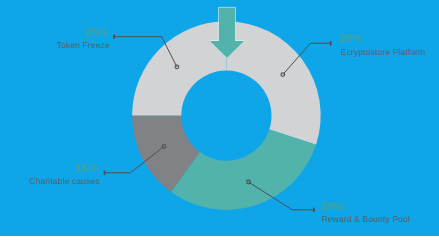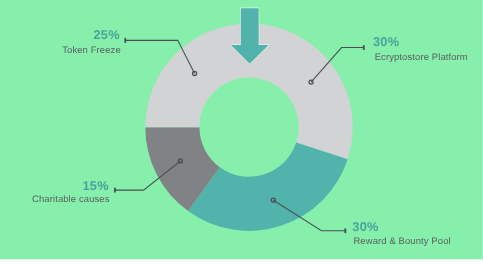--- a/index.html
+++ b/index.html
@@ -5,21 +5,21 @@
   html,body{margin:0;padding:0;background:#ffffff;}
   body{width:439px;height:236px;overflow:hidden;font-family:"Liberation Sans",sans-serif;-webkit-font-smoothing:antialiased;text-rendering:geometricPrecision;}
   #stage{position:relative;width:439px;height:236px;background:#fff;}
   svg.chart{position:absolute;left:0;top:0;width:439px;height:236px;display:block;opacity:0.999;}
   .pct{font-family:"Liberation Sans",sans-serif;font-weight:bold;font-size:11.6px;fill:#46A29B;letter-spacing:0.25px;-webkit-font-smoothing:antialiased;}
   .lbl{font-family:"Liberation Sans",sans-serif;font-weight:normal;font-size:8.6px;fill:#5C5E60;letter-spacing:0.1px;-webkit-font-smoothing:antialiased;}
 </style>
 </head>
 <body>
 
-<div id="stage" style="background: #86efac;">
+<div id="stage" style="background: #0ea5e9;">
   <svg class="chart" viewBox="0 0 439 236">
 
     <g>
       <path fill="#D1D3D4" d="M 226.40 21.30 A 94.3 94.3 0 0 1 316.08 144.74 L 269.29 129.54 A 45.1 45.1 0 0 0 226.40 70.50 Z"></path>
       <path fill="#51B3AB" d="M 316.08 144.74 A 94.3 94.3 0 0 1 170.97 191.89 L 199.89 152.09 A 45.1 45.1 0 0 0 269.29 129.54 Z"></path>
       <path fill="#808285" d="M 170.97 191.89 A 94.3 94.3 0 0 1 132.10 115.60 L 181.30 115.60 A 45.1 45.1 0 0 0 199.89 152.09 Z"></path>
       <path fill="#D1D3D4" d="M 132.10 115.60 A 94.3 94.3 0 0 1 226.40 21.30 L 226.40 70.50 A 45.1 45.1 0 0 0 181.30 115.60 Z"></path>
     </g>
 
     <g fill="none" stroke-width="1">

